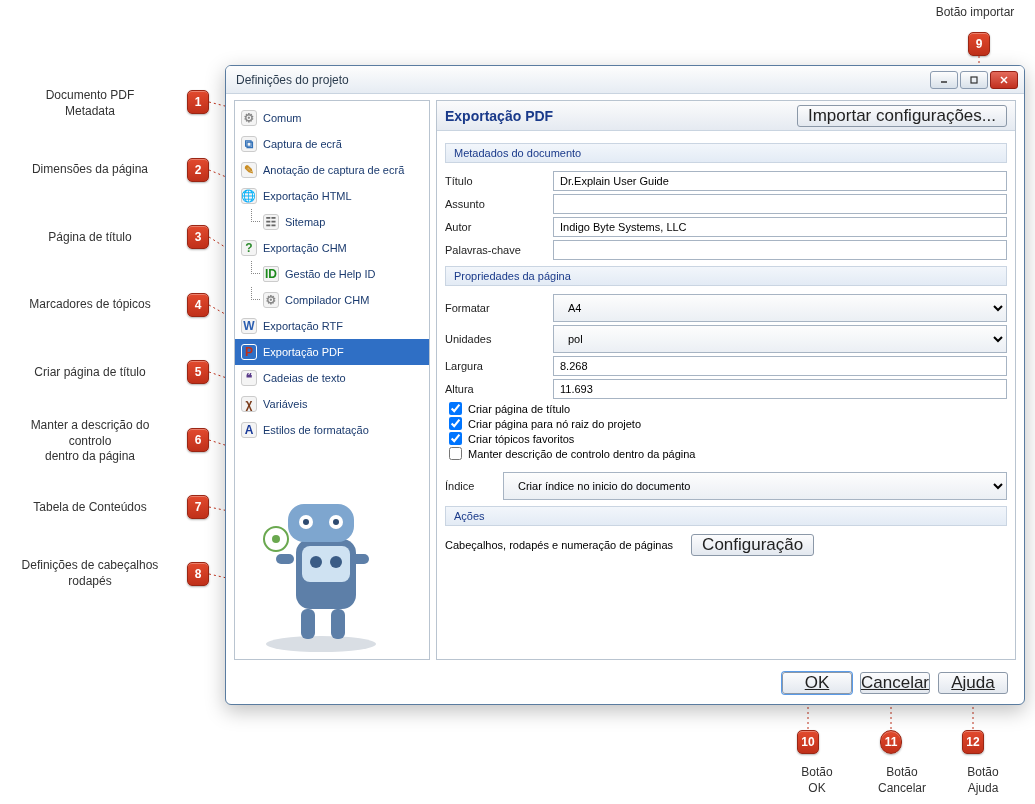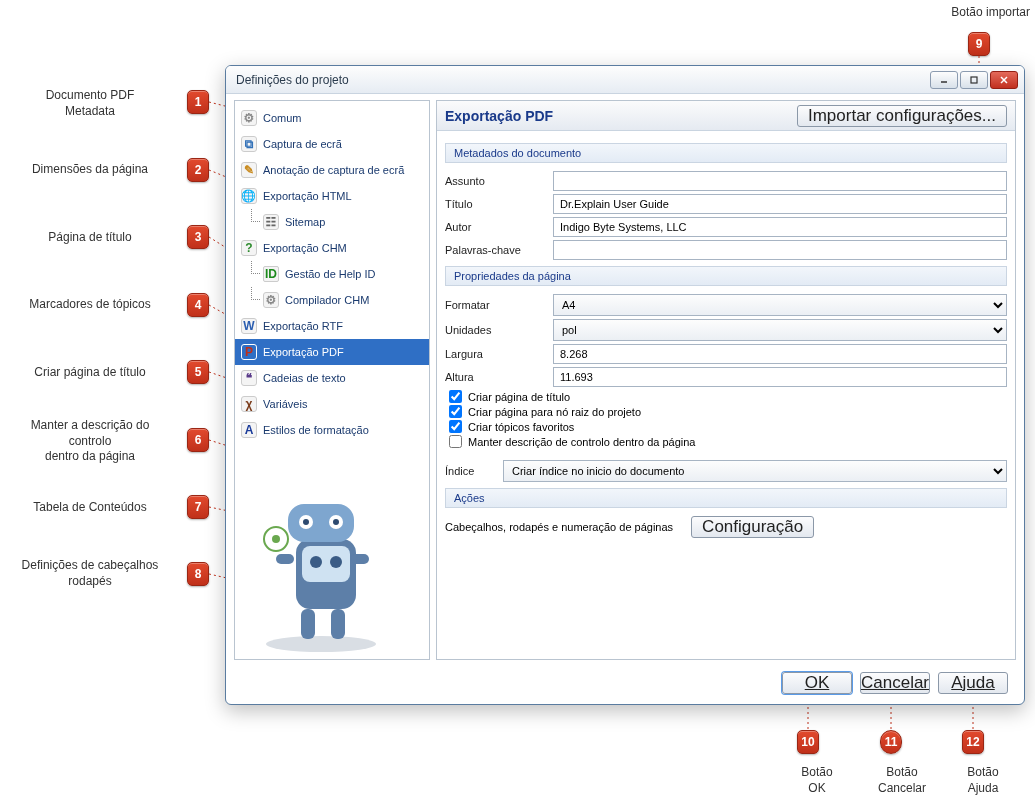--- a/index.html
+++ b/index.html
@@ -14,21 +14,21 @@
   }
   
   .callout-label {
     position: absolute;
     text-align: center;
     color: #333;
     font-size: 12px;
     line-height: 1.3;
     width: 160px;
   }
-  .callout-label.right { text-align: right; }
+  .callout-label.right { text-align: center; }
   .callout-badge {
     position: absolute;
     width: 22px;
     height: 24px;
     background: linear-gradient(#e24a2e,#c0301a);
     border: 1px solid #9a2614;
     border-radius: 5px;
     color: #fff;
     font-weight: bold;
     font-size: 12px;
@@ -153,25 +153,25 @@
   }
   .form-row { display:flex; align-items:center; gap:8px; margin:3px 0; }
   .form-row label { width:100px; color:#222; }
   .form-row input[type=text] {
     flex:1; height:20px;
     border:1px solid #a7b4c3;
     padding:0 6px;
     font:inherit;
   }
   .form-row select {
-    flex:1; height:22px;
+    flex:1; height:28px;
     border:1px solid #a7b4c3;
     background:linear-gradient(#fdfdfd,#ebeff4);
     font:inherit;
-    padding:0 4px;
+    padding:0 10px;
   }
   .chk-row { display:flex; align-items:center; gap:6px; margin:2px 0 2px 4px; }
   .chk-row input { margin:0; }
 
   
   .dlg-buttons {
     position:absolute; right:16px; bottom:10px;
     display:flex; gap:8px;
   }
   .dlg-buttons .btn { width:70px; justify-content:center; text-decoration: none; }
@@ -325,26 +325,26 @@
 
     <div class="panel">
       <div class="panel-head">
         <h2>Exportação PDF</h2>
         <div class="btn">Importar configurações...</div>
       </div>
       <div class="scroll">
 
         <div class="section-hd">Metadados do documento</div>
         <div class="form-row">
+            <label>Título</label>
+          <input type="text" value="Dr.Explain User Guide" style="">
+          </div>
+        <div class="form-row">
             <label>Assunto</label>
           <input type="text" value="" style="">
-          </div>
-        <div class="form-row">
-            <label>Título</label>
-          <input type="text" value="Dr.Explain User Guide" style="">
           </div>
         <div class="form-row">
             <label>Autor</label>
           <input type="text" value="Indigo Byte Systems, LLC" style="">
           </div>
         <div class="form-row">
             <label>Palavras-chave</label>
           <input type="text" value="" style="">
           </div>
 

